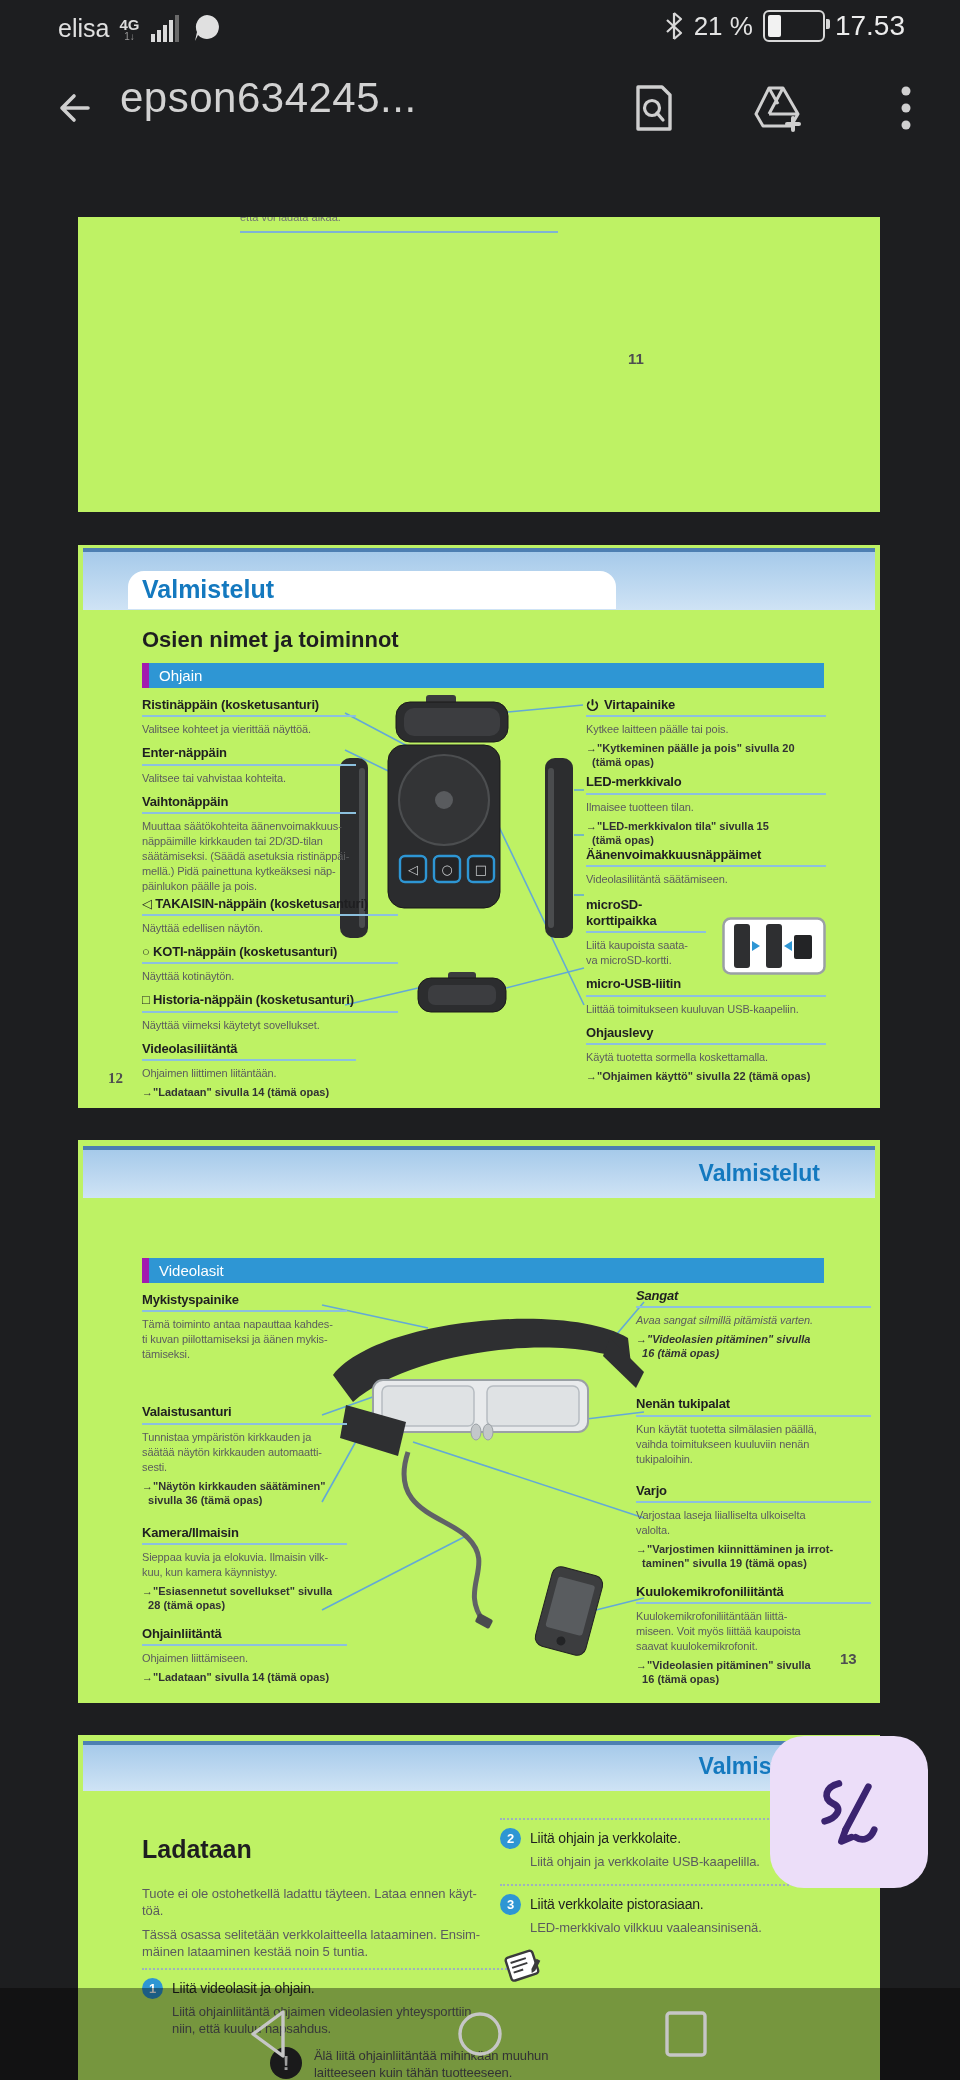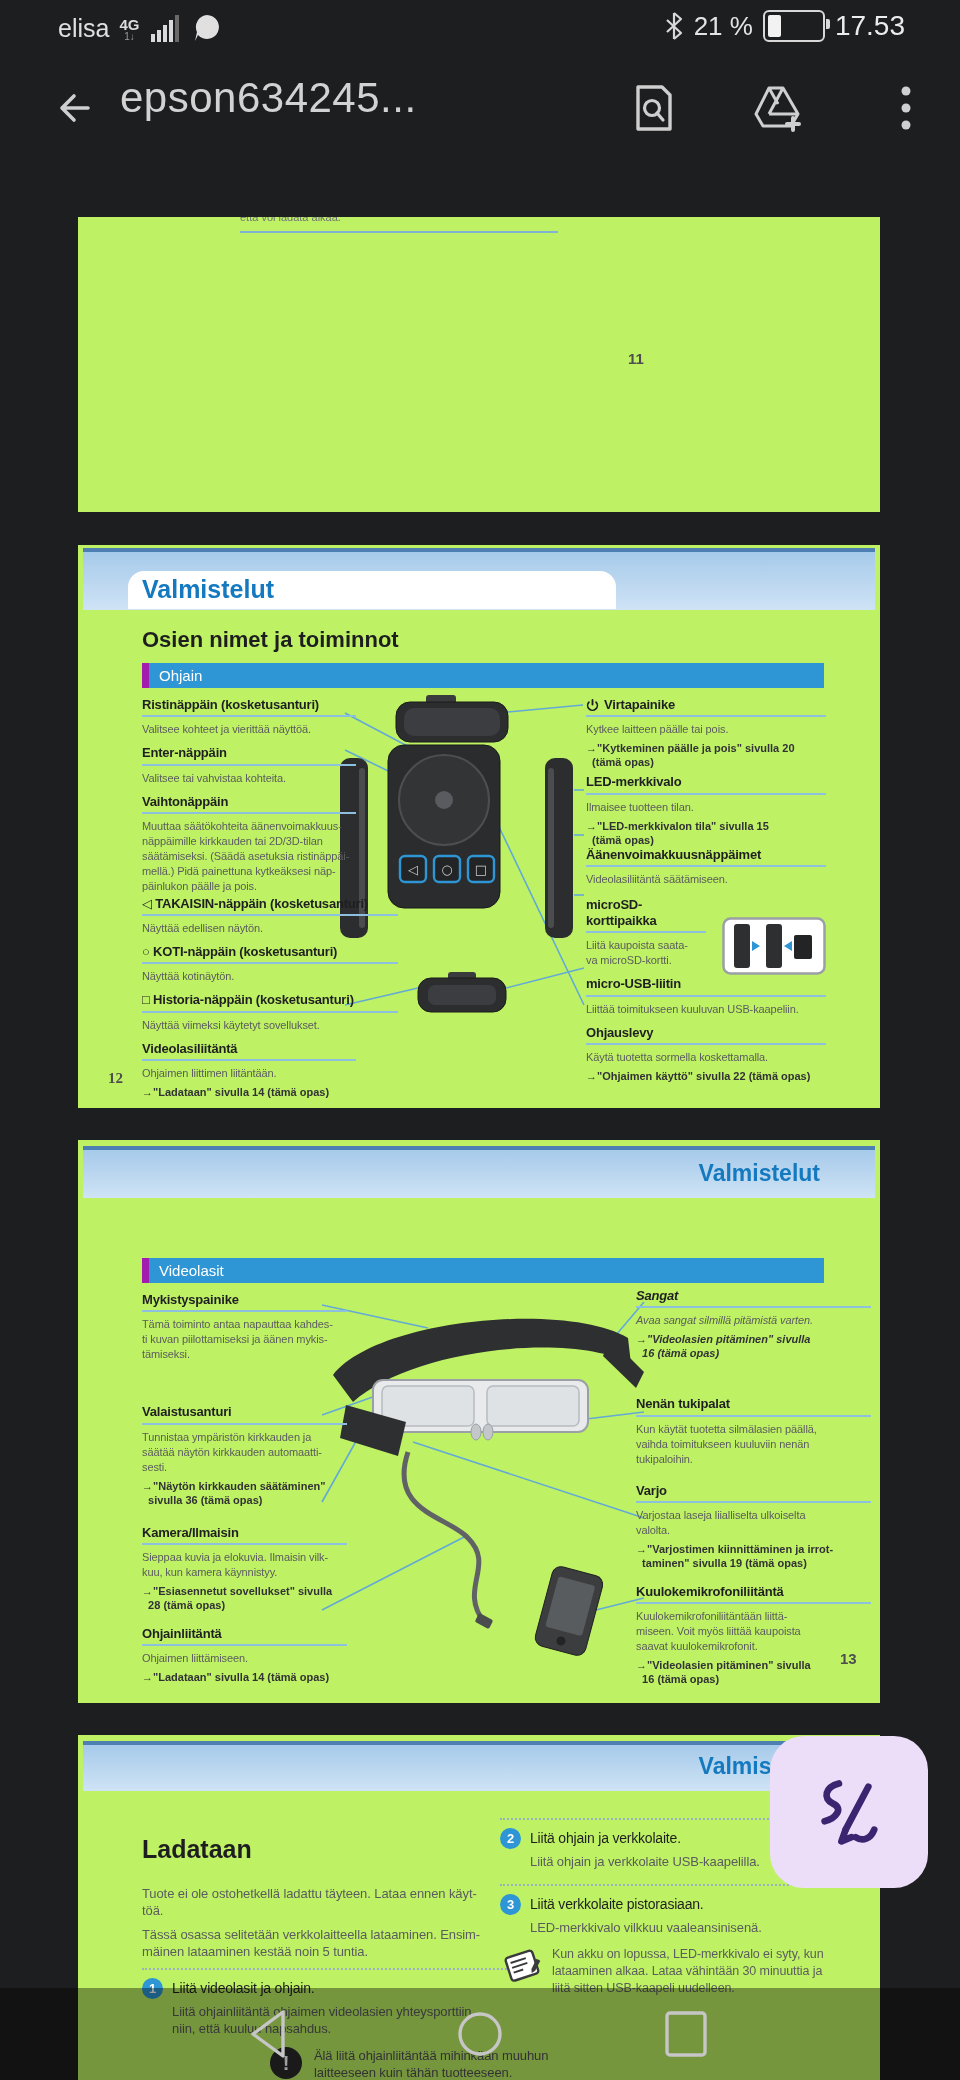--- a/index.html
+++ b/index.html
@@ -459,23 +459,20 @@
       </div>
       <div class="stepbody">LED-merkkivalo vilkkuu vaaleansinisenä.</div>
       <div class="noteblock">
         <svg width="42" height="40" viewBox="0 0 42 40">
           <g transform="rotate(-18 21 20)">
             <rect x="8" y="8" width="28" height="24" rx="3" fill="#fff" stroke="#3a3a3c" stroke-width="2.4"></rect>
             <path d="M12 14 h16 M12 19 h16 M12 24 h10" stroke="#3a3a3c" stroke-width="2"></path>
             <path d="M30 26 l8 -8 3 3 -8 8 -4 1 z" fill="#3a3a3c"></path>
           </g>
         </svg>
-        <div class="notetext">Kun akku on lopussa, LED-merkkivalo ei syty, kun
-lataaminen alkaa. Lataa vähintään 30 minuuttia ja
-liitä sitten USB-kaapeli uudelleen.</div>
       </div>
     </div>
   </div>
 
   <div class="fab">
     <svg width="84" height="84" viewBox="0 0 100 100">
       <g stroke="#3b2470" stroke-width="8" fill="none" stroke-linecap="round" stroke-linejoin="round">
         <path d="M38 16 C22 20 18 34 31 40 C44 46 34 58 21 61"></path>
         <path d="M73 20 L46 71"></path>
         <path d="M46 71 l-5 14 12 -5"></path>

